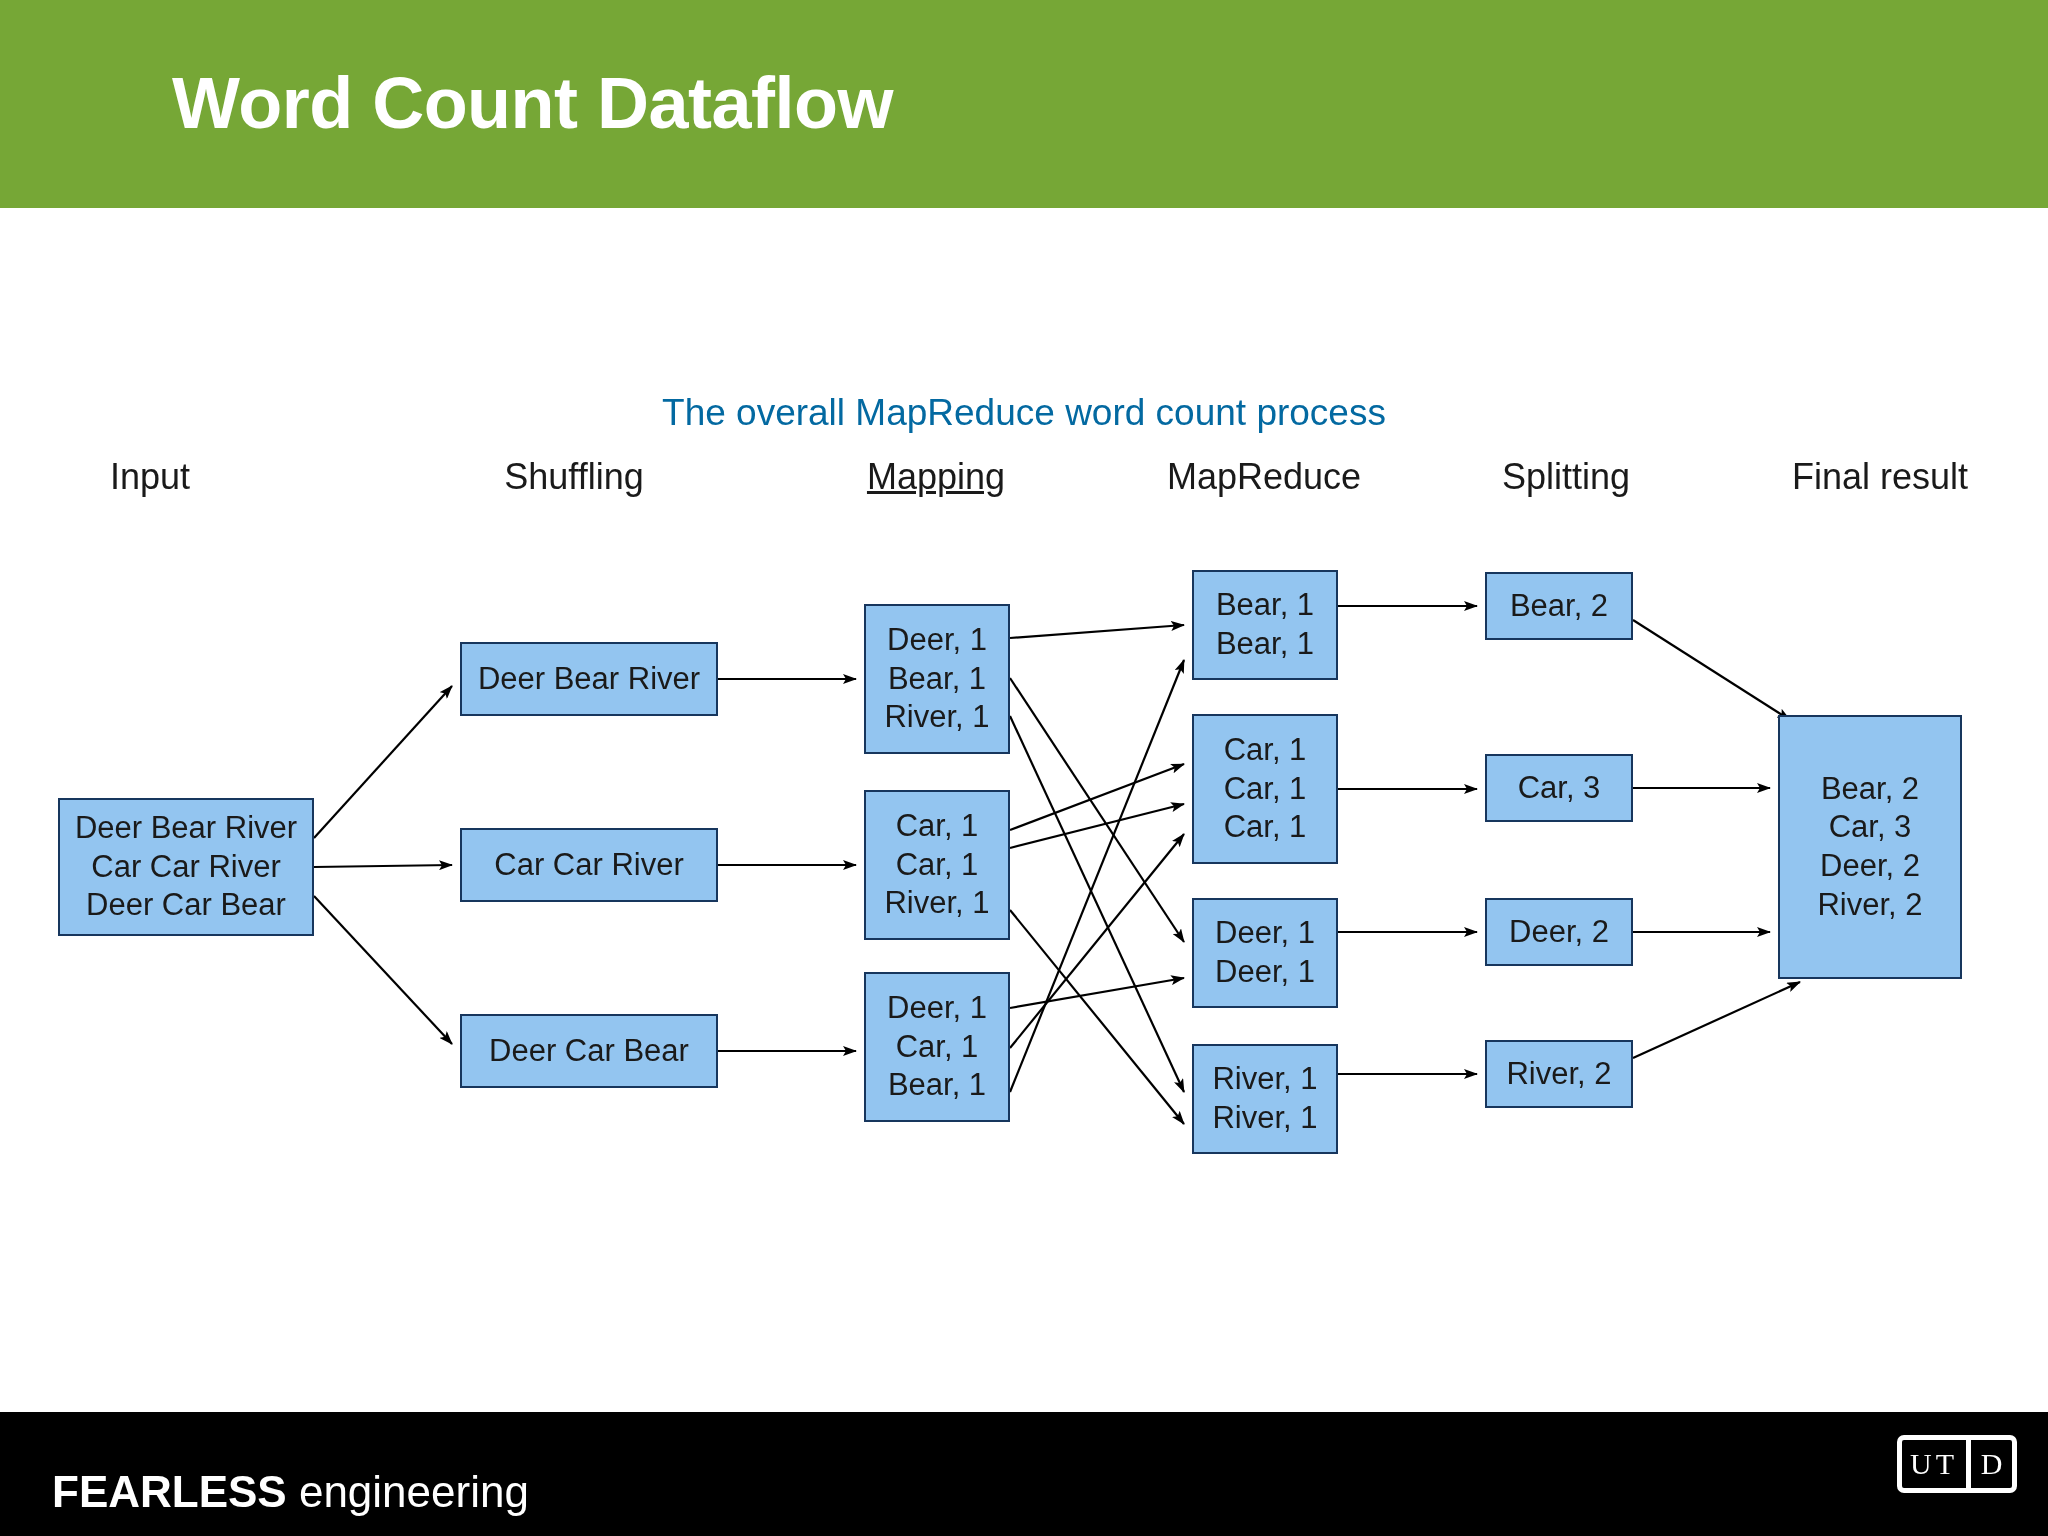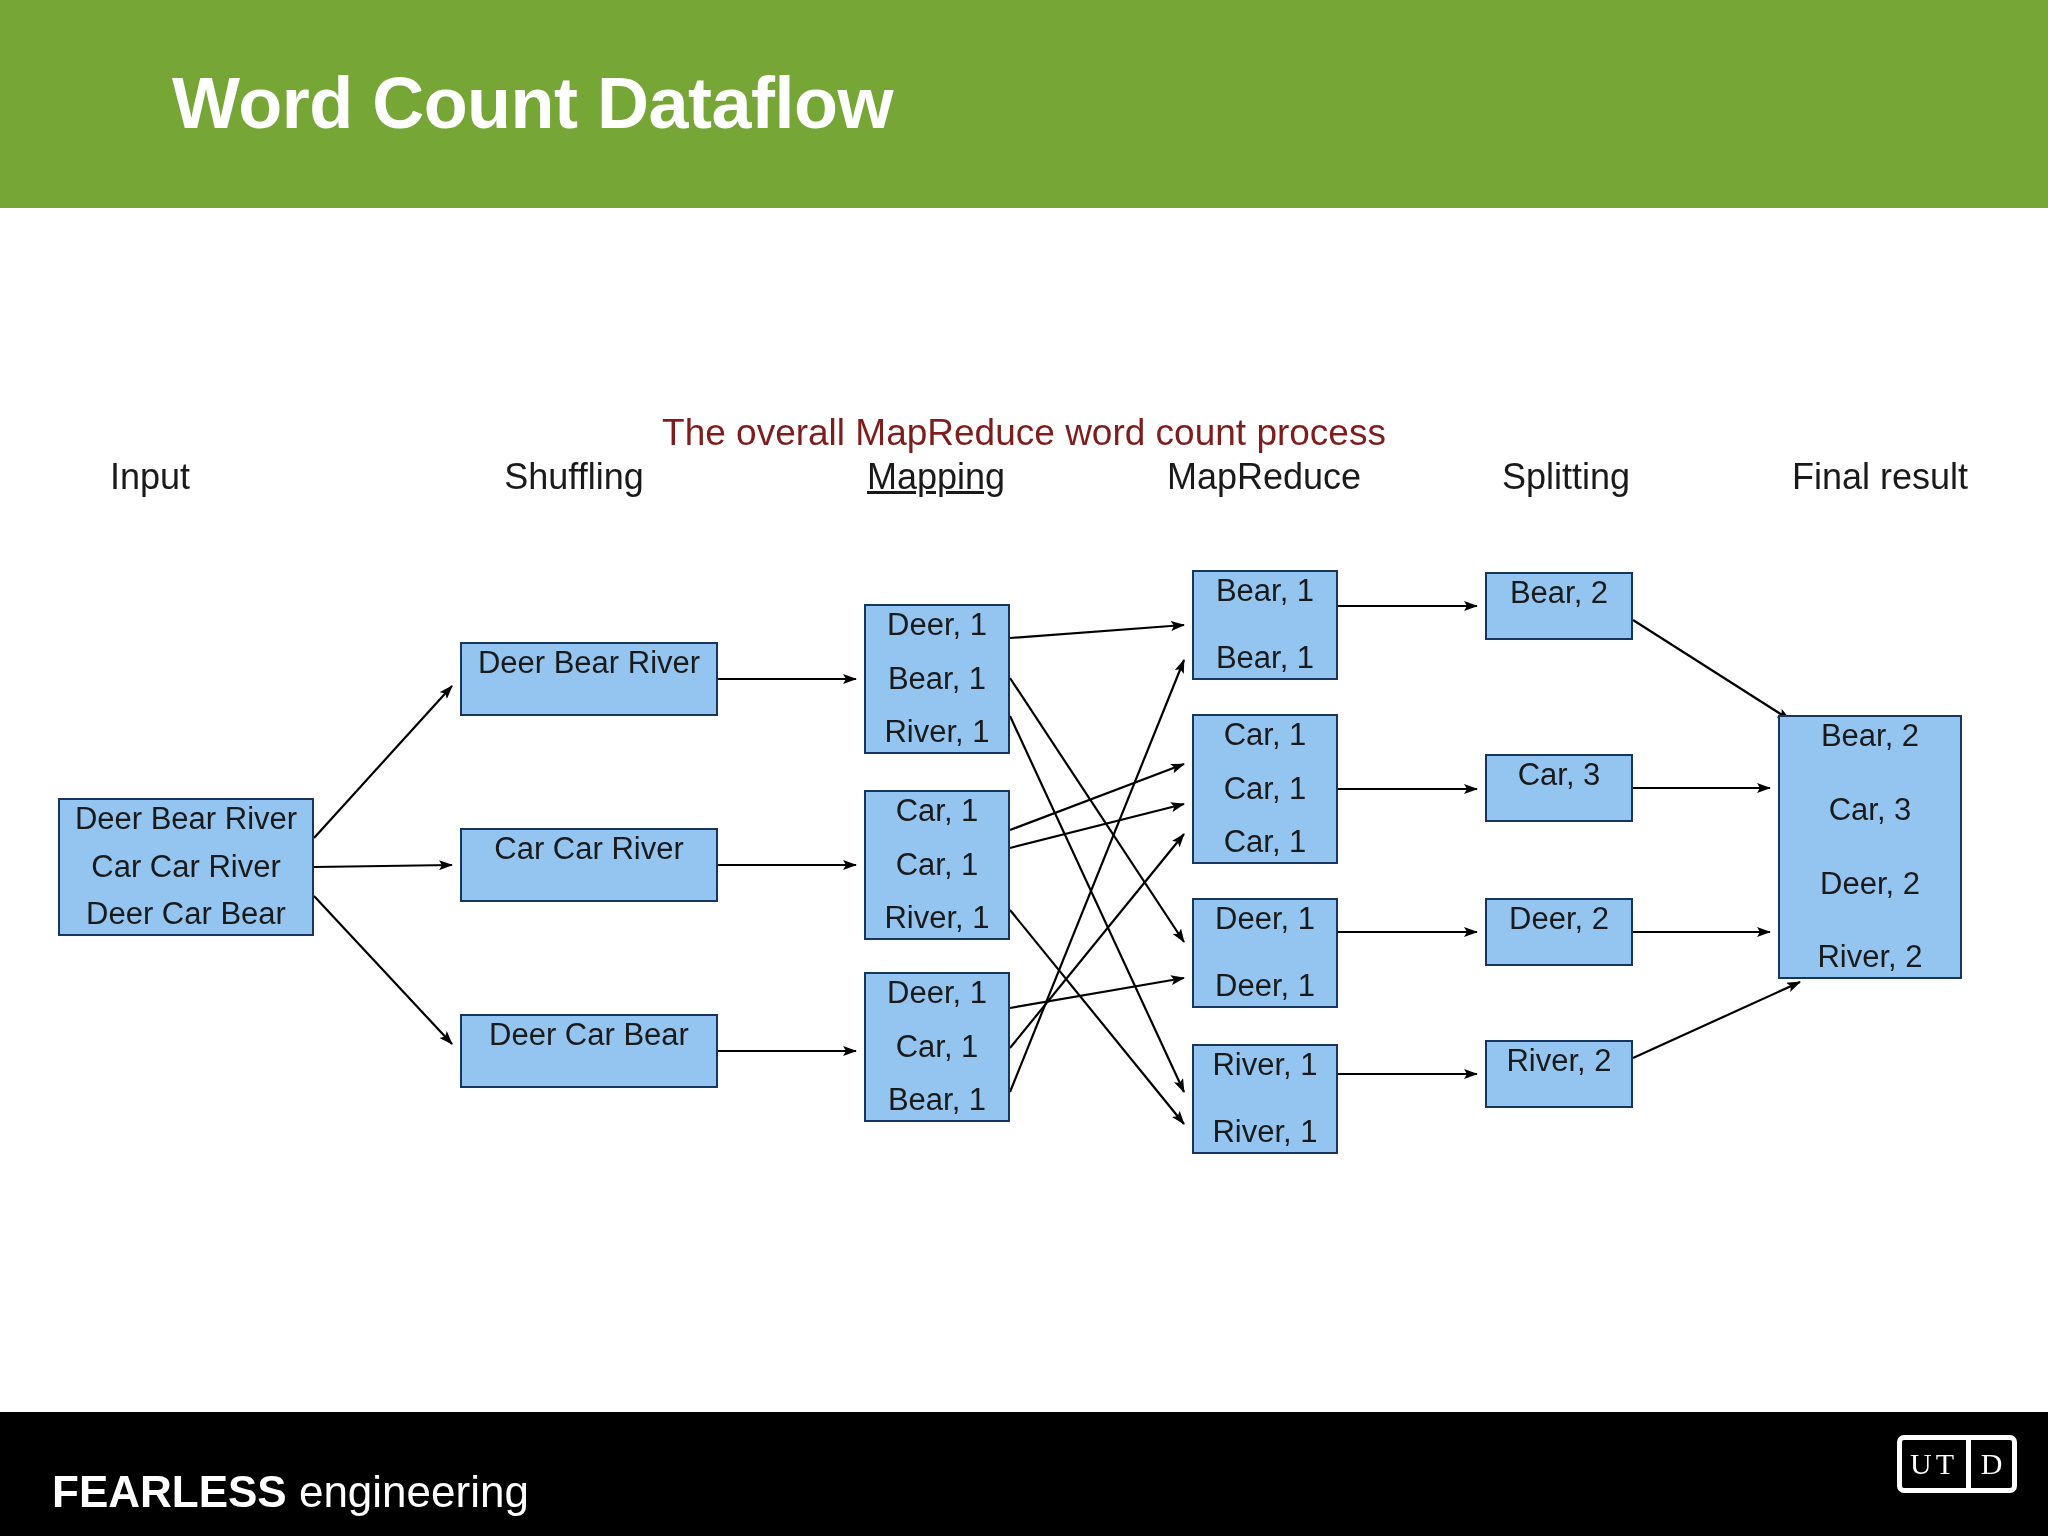--- a/index.html
+++ b/index.html
@@ -52,44 +52,43 @@
     height: 1204px;
   }
 
   .diagram-title {
     position: absolute;
     left: 0;
     top: 184px;
     width: 2048px;
     text-align: center;
     font-size: 37px;
-    color: #7f1d1d;
-    font-family: "Liberation Sans", sans-serif;
-    margin-top: 20px;
+    color: #0369a1;
+    font-family: "Liberation Sans", sans-serif;
   }
 
   .col-header {
     position: absolute;
     font-size: 36px;
     color: #1a1a1a;
     text-align: center;
     white-space: nowrap;
     font-family: "Liberation Sans", sans-serif;
   }
 
   
   .node {
     position: absolute;
     background: #93c5f0;
     border: 2px solid #17365d;
     box-sizing: border-box;
     display: flex;
     flex-direction: column;
     align-items: center;
-    justify-content: space-between;
+    justify-content: center;
     font-size: 31px;
     color: #1a1a1a;
     line-height: 1.25;
     text-align: center;
     font-family: "Liberation Sans", sans-serif;
   }
   .node .line { display: block; white-space: nowrap; }
 
   
   .edges {

